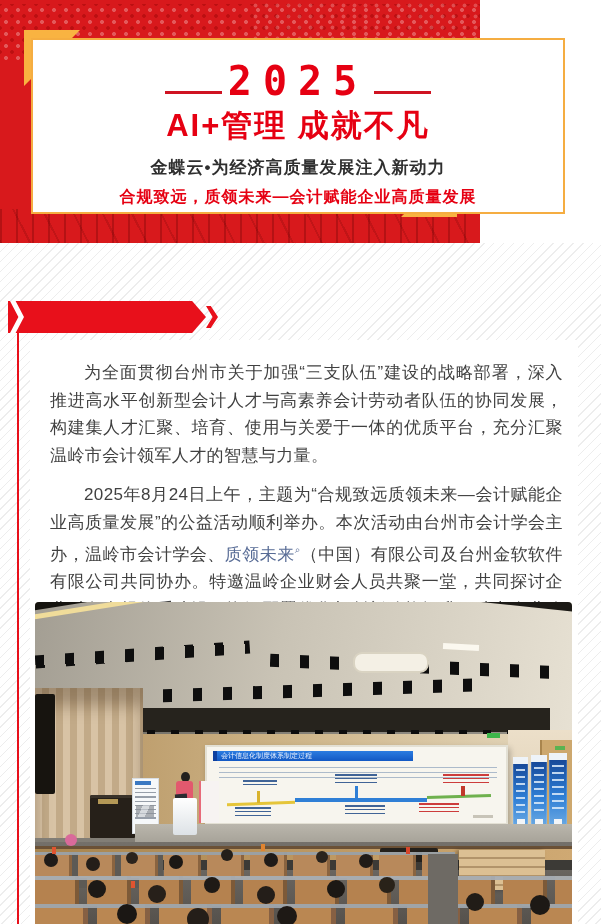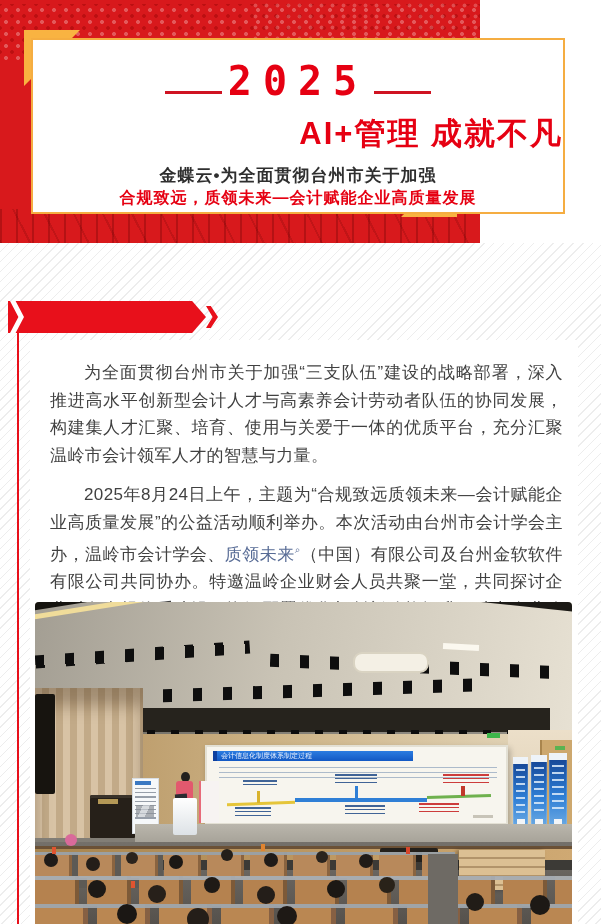--- a/index.html
+++ b/index.html
@@ -20,23 +20,23 @@
                repeating-linear-gradient(63deg,rgba(90,0,0,.18) 0 2px,transparent 2px 26px);}
   .hero-card{position:absolute;left:31px;top:38px;width:534px;height:176px;background:#ffffff;
     border:2px solid #f5ad41;box-sizing:border-box;text-align:center;}
   .corner{position:absolute;width:56px;height:56px;background:#f9b341;}
   .corner-tl{left:24px;top:30px;clip-path:polygon(0 0,56px 0,46px 10px,10px 10px,10px 46px,0 56px);}
   .corner-br{right:23px;bottom:26px;clip-path:polygon(56px 56px,0 56px,10px 46px,46px 46px,46px 10px,56px 0);}
   .year-row{display:flex;align-items:flex-end;justify-content:center;margin-top:17px;height:46px;}
   .year-line{width:57px;height:3px;background:#cf1322;margin:0 6px 9px 6px;}
   .year{font-size:40px;font-weight:700;color:#e60012;letter-spacing:11px;line-height:44px;
         font-family:"DejaVu Sans Mono","Liberation Sans",sans-serif;}
-  .hero-title{margin-top:10px;font-size:31px;font-weight:700;color:#e60012;letter-spacing:2px;text-align:right;}
+  .hero-title{margin-top:2px;font-size:31px;font-weight:700;color:#e60012;letter-spacing:2px;}
   .hero-sub{margin-top:9px;font-size:17px;font-weight:700;color:#2f2f2f;letter-spacing:1px;}
-  .hero-tag{margin-top:1px;font-size:16px;font-weight:700;color:#e60012;letter-spacing:1px;}
+  .hero-tag{margin-top:8px;font-size:16px;font-weight:700;color:#e60012;letter-spacing:1px;}
 
   
   .content-bg{position:absolute;left:0;top:243px;width:601px;height:681px;
     background:repeating-linear-gradient(135deg,#ffffff 0 6px,#ededed 6px 7px);}
   .panel{position:absolute;left:30px;top:340px;width:548px;height:584px;background:#ffffff;}
 
   
   .badge{position:absolute;left:8px;top:301px;width:198px;height:32px;}
   .badge-main{position:absolute;inset:0;background:#e8101b;
     clip-path:polygon(0 0,93% 0,100% 50%,93% 100%,0 100%);}
@@ -178,21 +178,21 @@
     <div class="hero-lines"></div>
     <div class="corner corner-tl"></div>
     <div class="corner corner-br"></div>
     <div class="hero-card">
       <div class="year-row">
         <div class="year-line"></div>
         <div class="year">2025</div>
         <div class="year-line"></div>
       </div>
       <div class="hero-title">AI+管理 成就不凡</div>
-      <div class="hero-sub">金蝶云•为全面贯彻台州市关于加强</div>
+      <div class="hero-sub">金蝶云•为经济高质量发展注入新动力</div>
       <div class="hero-tag">合规致远，质领未来—会计赋能企业高质量发展</div>
     </div>
   </div>
 
   <div class="content-bg"></div>
   <div class="panel"></div>
 
   <div class="badge">
     <div class="badge-main"></div>
     <div class="badge-notch"></div>

